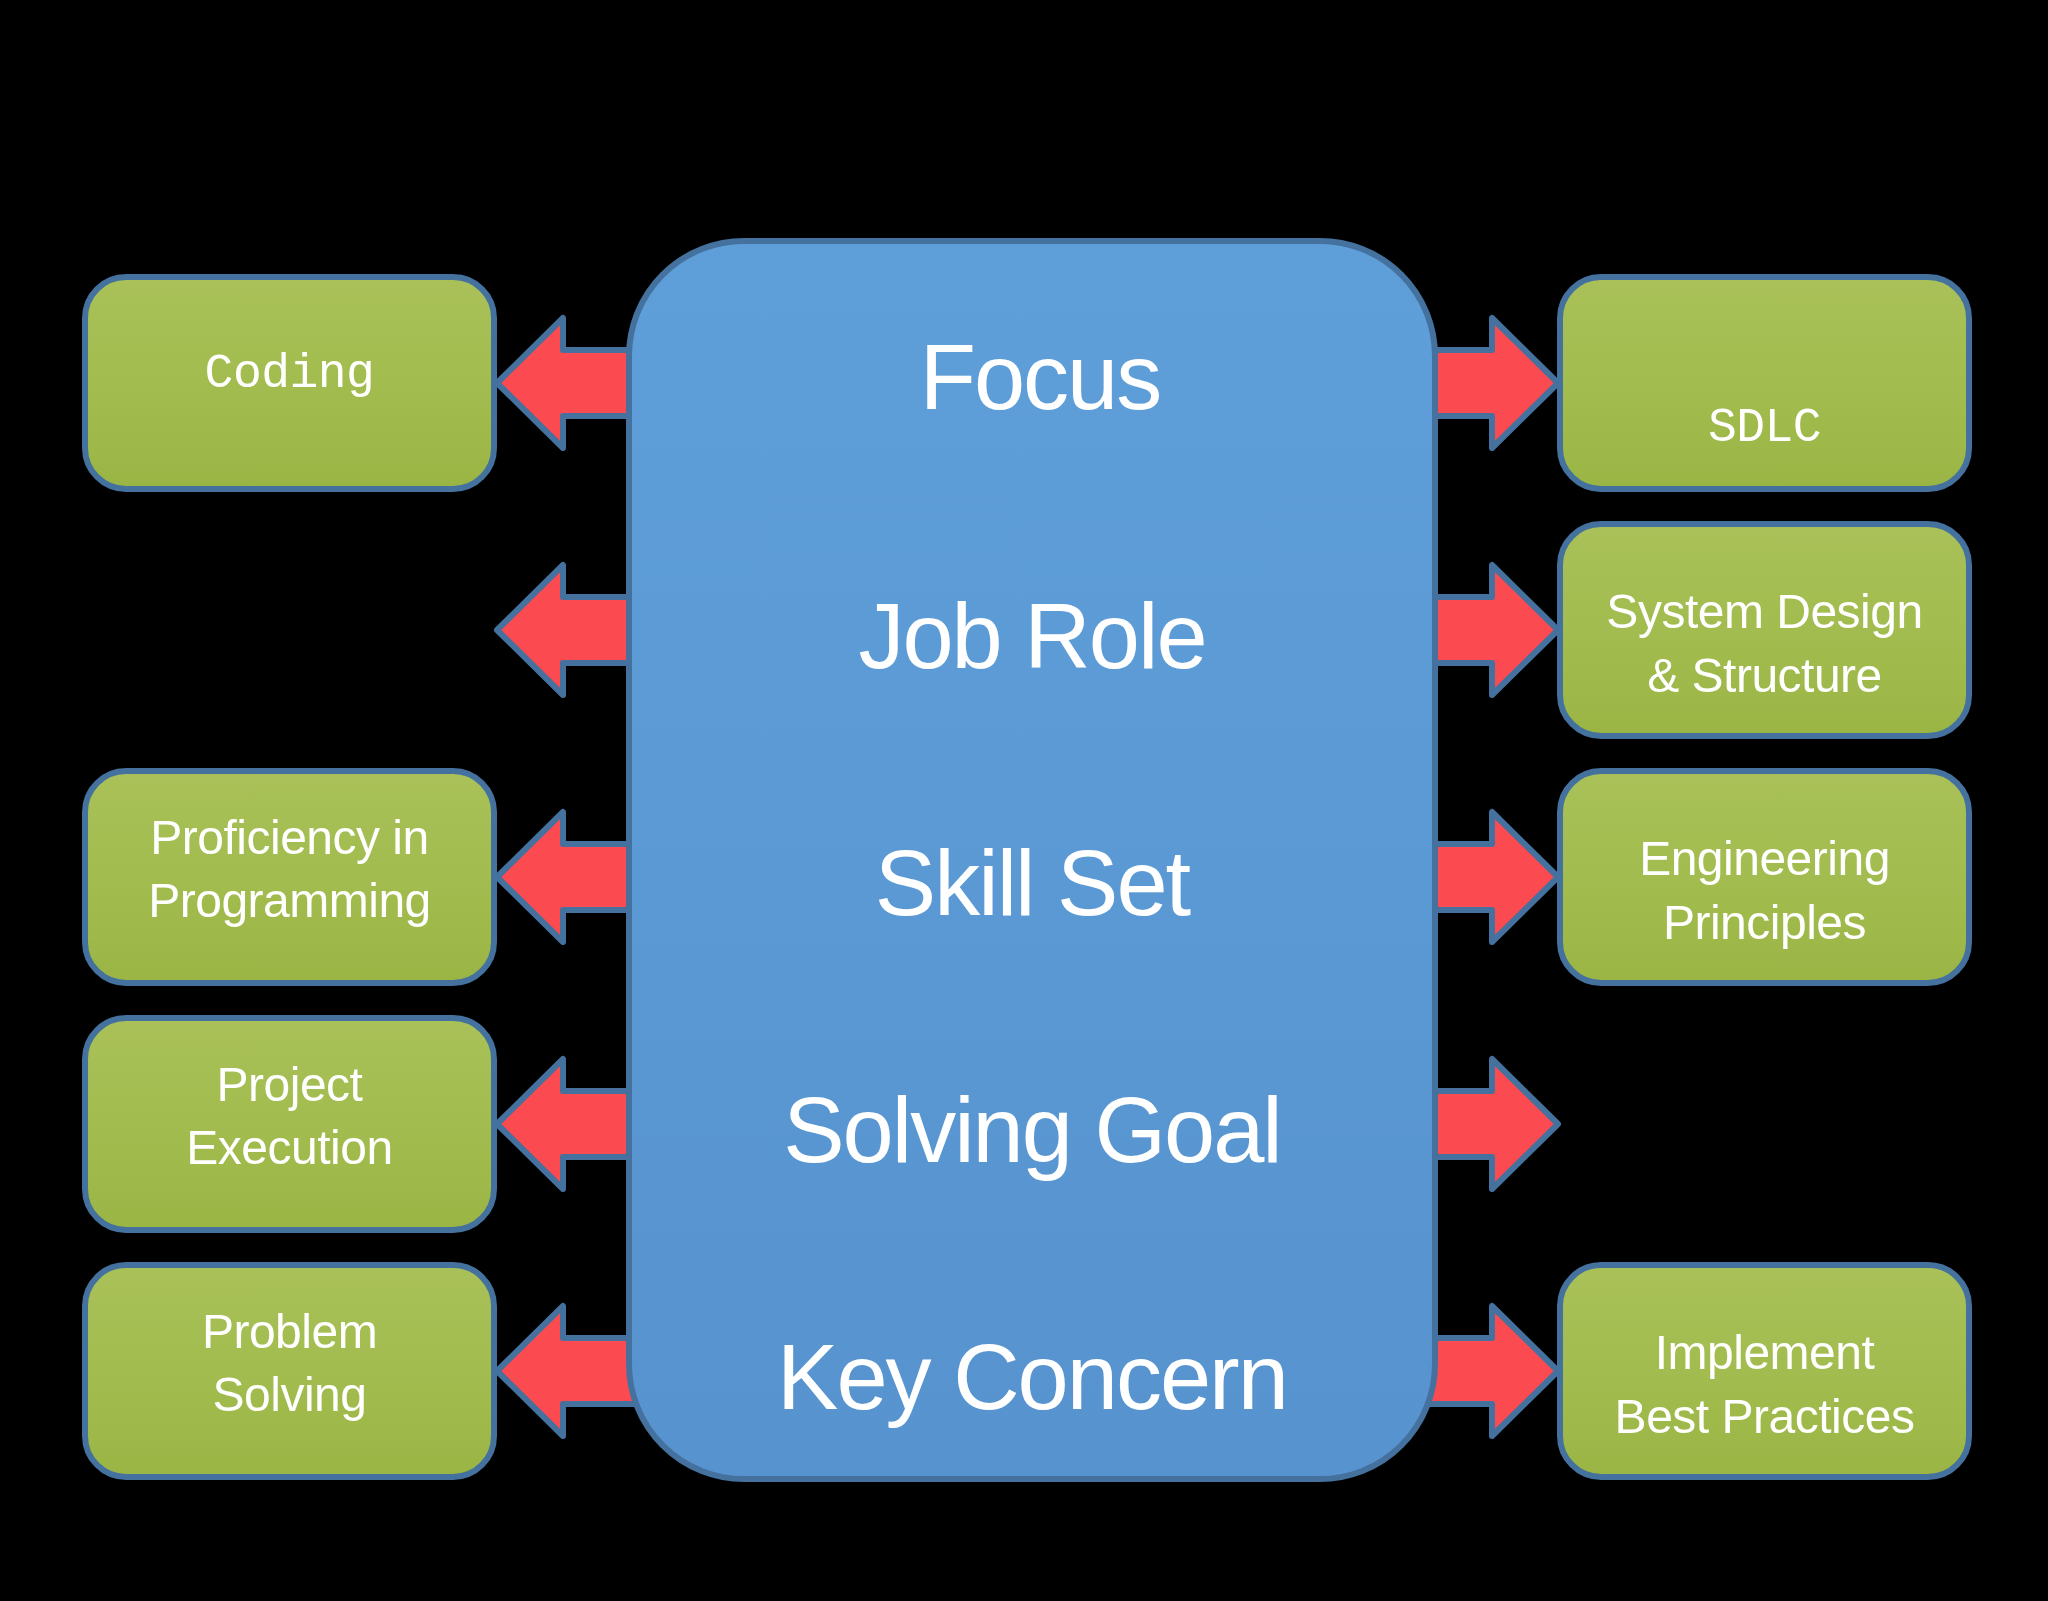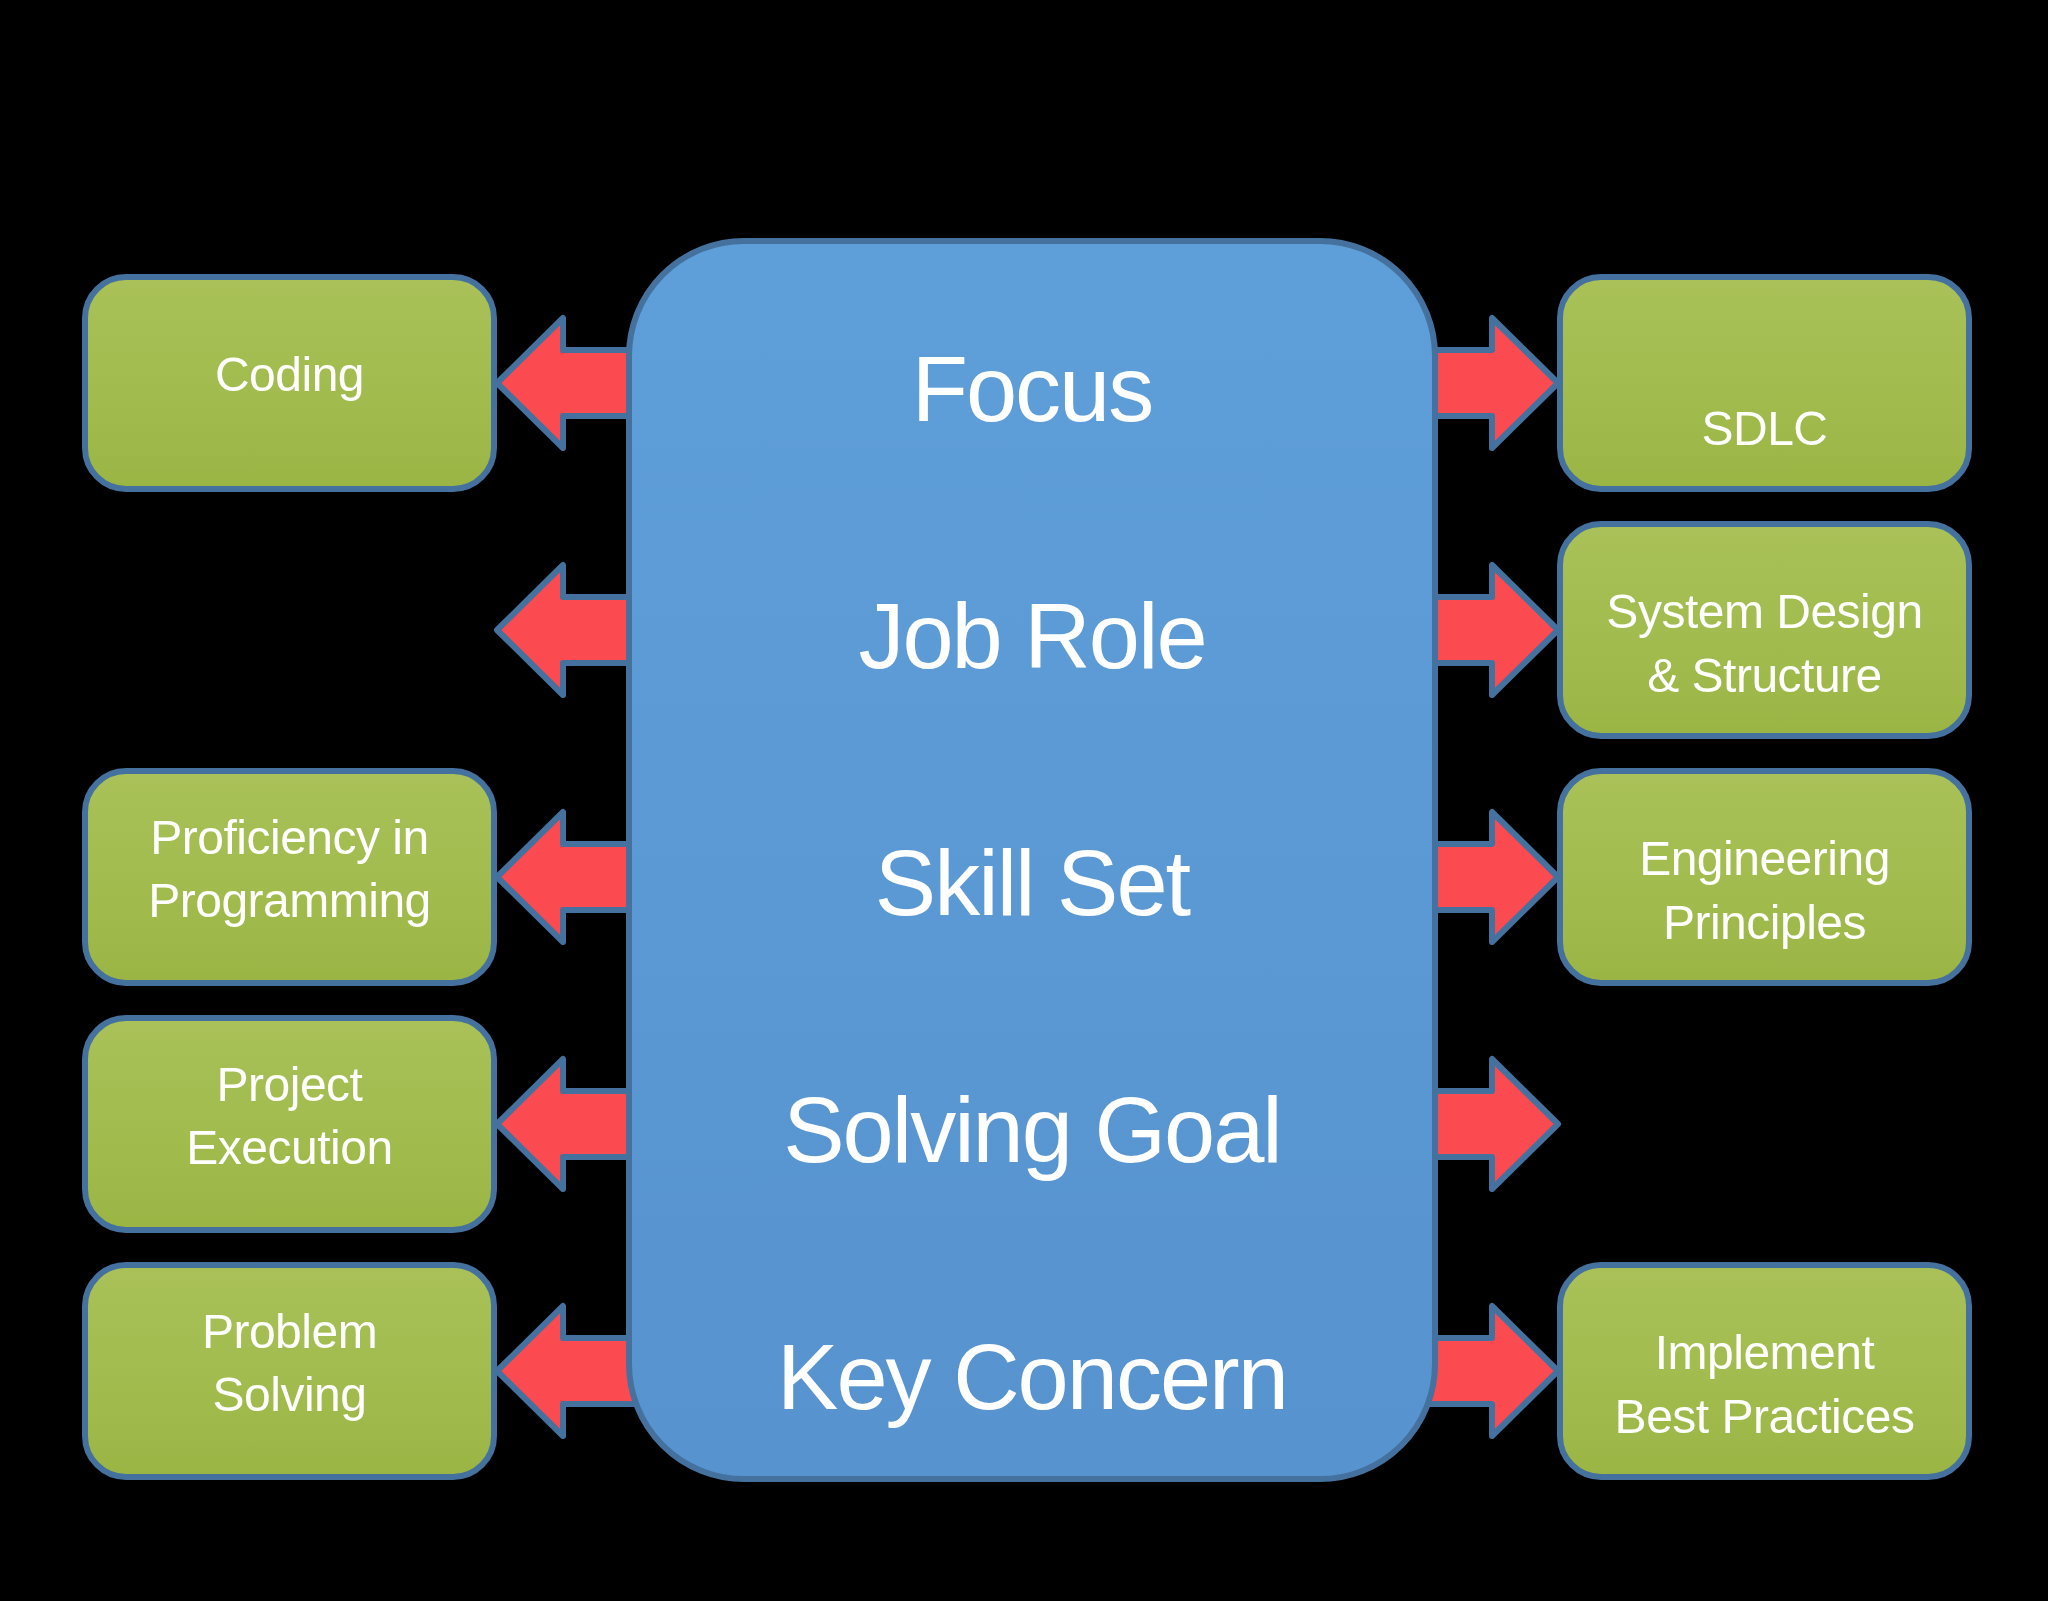--- a/index.html
+++ b/index.html
@@ -31,42 +31,42 @@
   }
   .center-label-slot {
     position: absolute;
     left: 0;
     width: 100%;
     height: 218px;
     display: flex;
     align-items: center;
     justify-content: center;
   }
-  .center-label-slot.s0 { top: 36px; }
+  .center-label-slot.s0 { top: 24px; padding-left: 8px; }
   .center-label-slot.s1 { top: 283px; }
   .center-label-slot.s2 { top: 530px; }
   .center-label-slot.s3 { top: 777px; }
   .center-label-slot.s4 { top: 1024px; }
   .center-label {
     color: #FFFFFF;
     font-size: 92px;
     font-weight: 400;
     letter-spacing: -2px;
     white-space: pre-line;
     text-align: center;
   }
 
   
   .row {
     position: absolute;
     left: 0;
     width: 2048px;
     height: 218px;
   }
-  .row.r0 { top: 274px; }
+  .row.r0 { top: 274px; font-family: Liberation Mono, monospace; }
   .row.r1 { top: 521px; }
   .row.r2 { top: 768px; }
   .row.r3 { top: 1015px; }
   .row.r4 { top: 1262px; }
 
   
   .side-box {
     position: absolute;
     top: 0;
     width: 415px;

